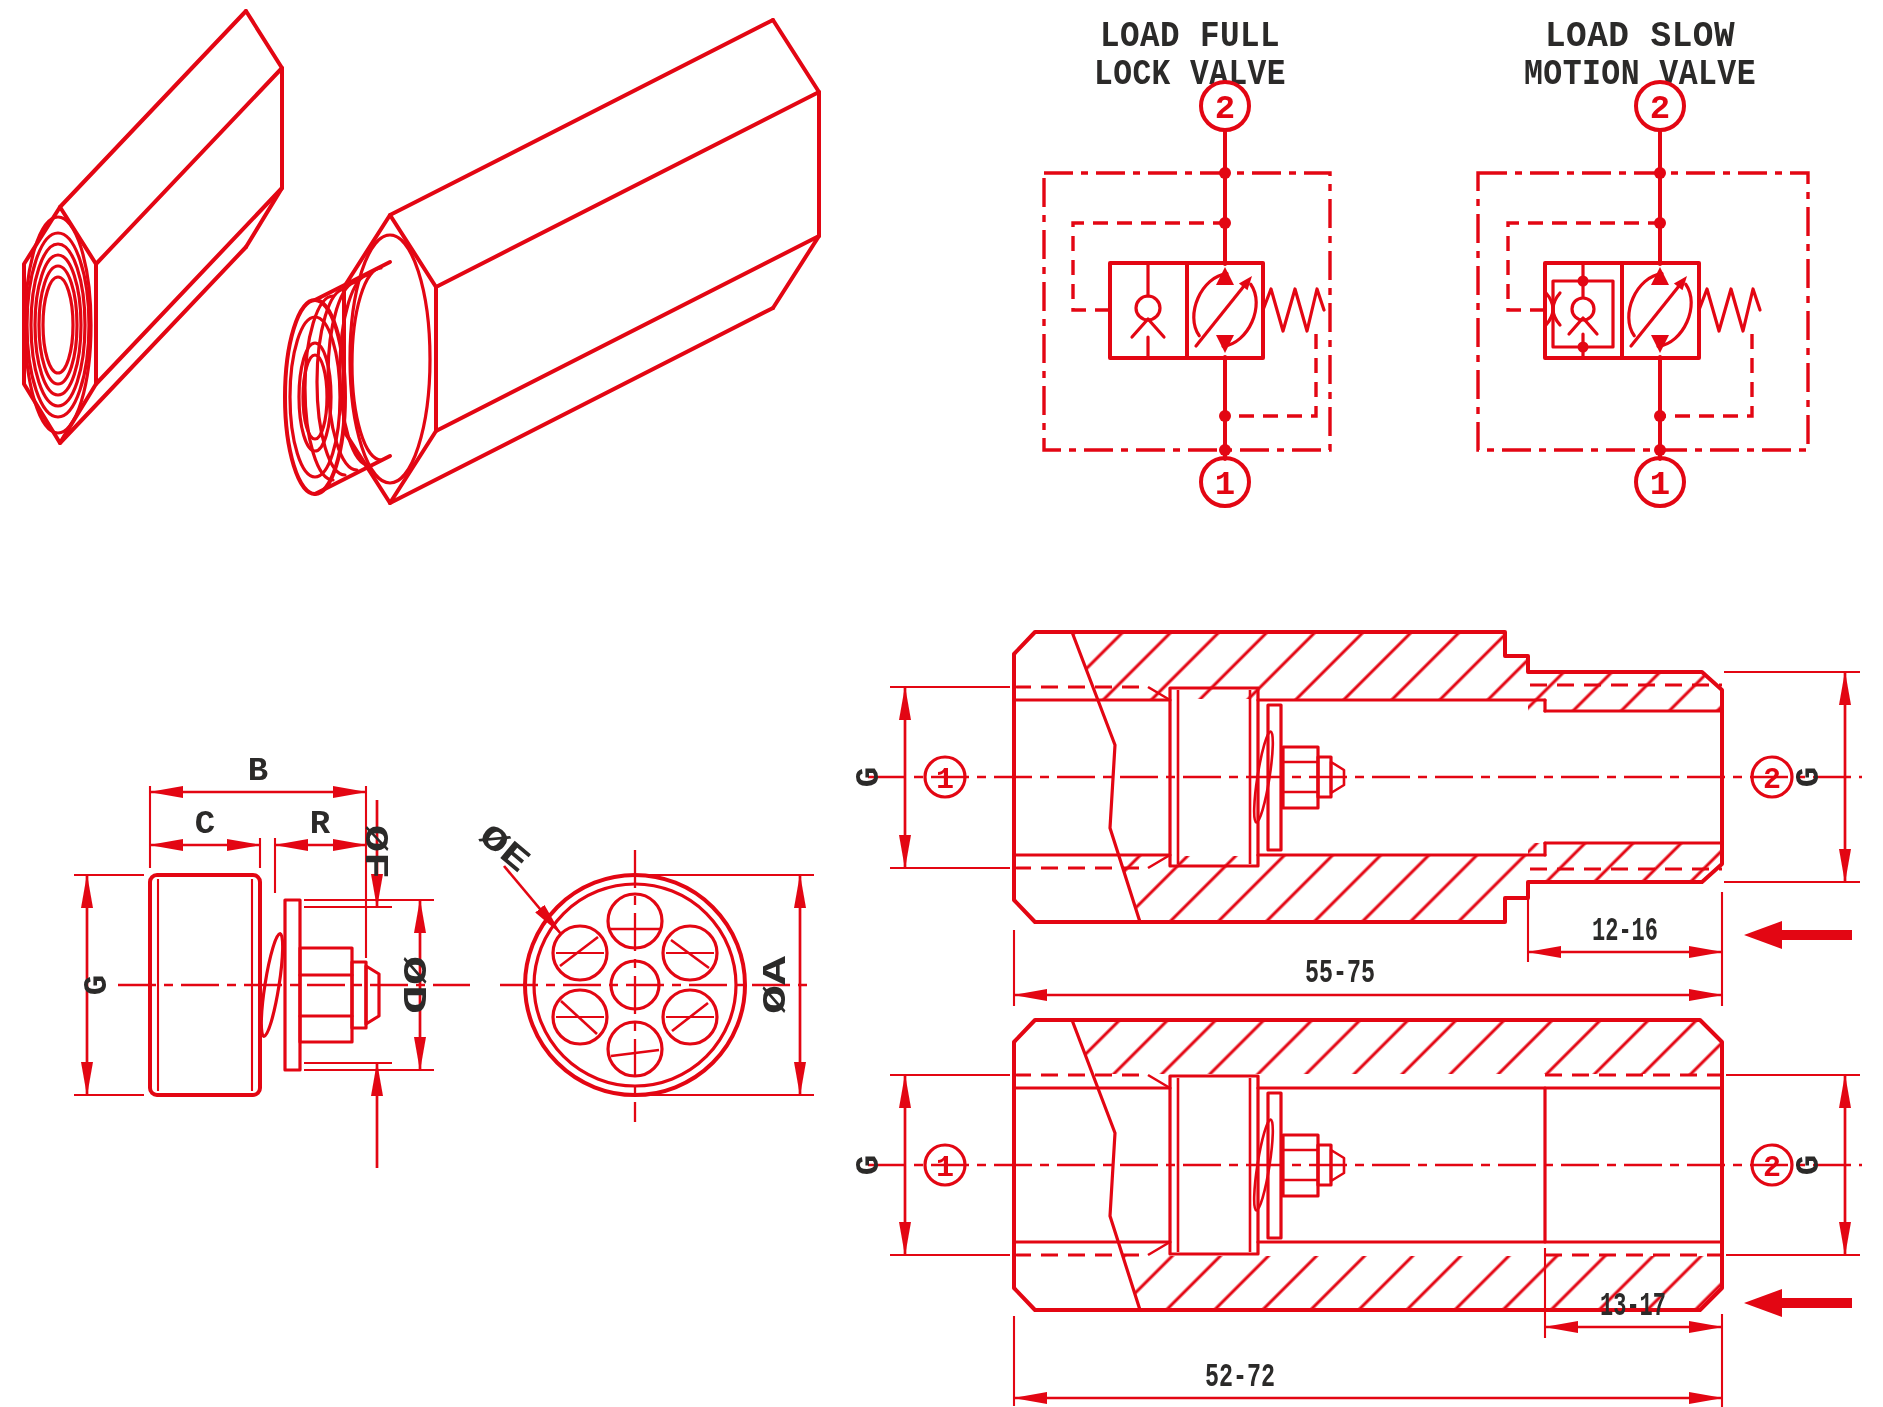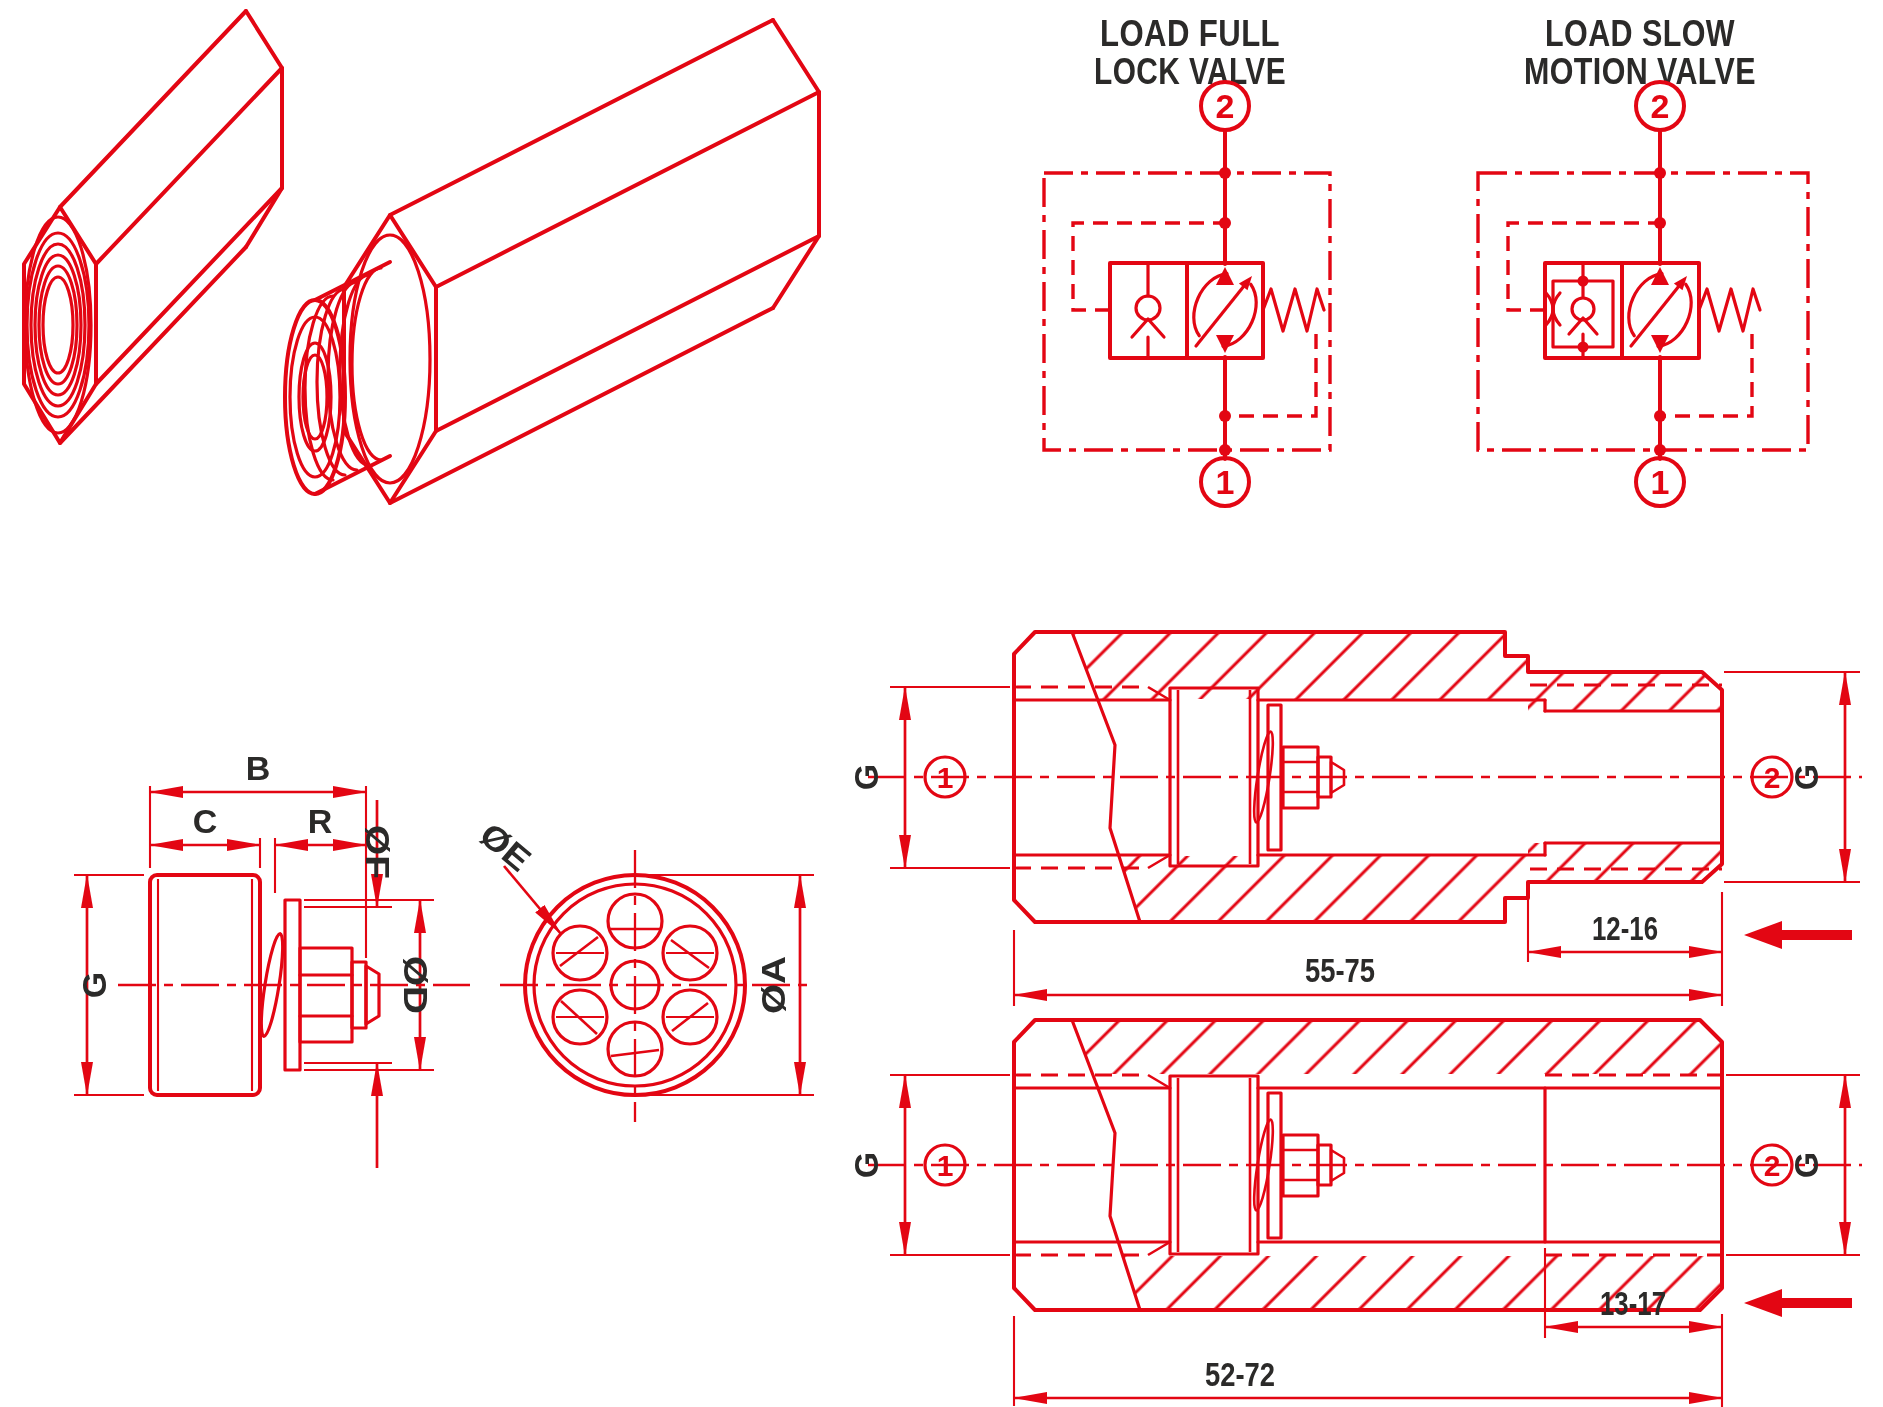--- a/index.html
+++ b/index.html
@@ -1,17 +1,17 @@
 <!DOCTYPE html>
 <html><head>
 <meta charset="utf-8">
 <style>
   html,body{margin:0;padding:0;background:#ffffff;}
   .stage{position:relative;width:1868px;height:1407px;background:#ffffff;overflow:hidden;
-         font-family:Liberation Sans, sans-serif;text-align:center;}
+         font-family:Liberation Mono, monospace;text-align:center;}
   svg{display:block}
   
   .r  {stroke:#e30613;fill:none;stroke-width:4;stroke-linejoin:round;stroke-linecap:round;}
   .r3 {stroke:#e30613;fill:none;stroke-width:3.2;stroke-linejoin:round;stroke-linecap:round;}
   .r2 {stroke:#e30613;fill:none;stroke-width:2.6;stroke-linejoin:round;}
   .ext{stroke:#e30613;fill:none;stroke-width:2.1;}
   .cl {stroke:#e30613;fill:none;stroke-width:2.3;stroke-dasharray:38 8 9 8;}
   .hid{stroke:#e30613;fill:none;stroke-width:2.8;stroke-dasharray:17 10;}
   .boxdd{stroke:#e30613;fill:none;stroke-width:3.4;stroke-dasharray:29 8 7 8;}
   .pil{stroke:#e30613;fill:none;stroke-width:3.4;stroke-dasharray:15 9;}

